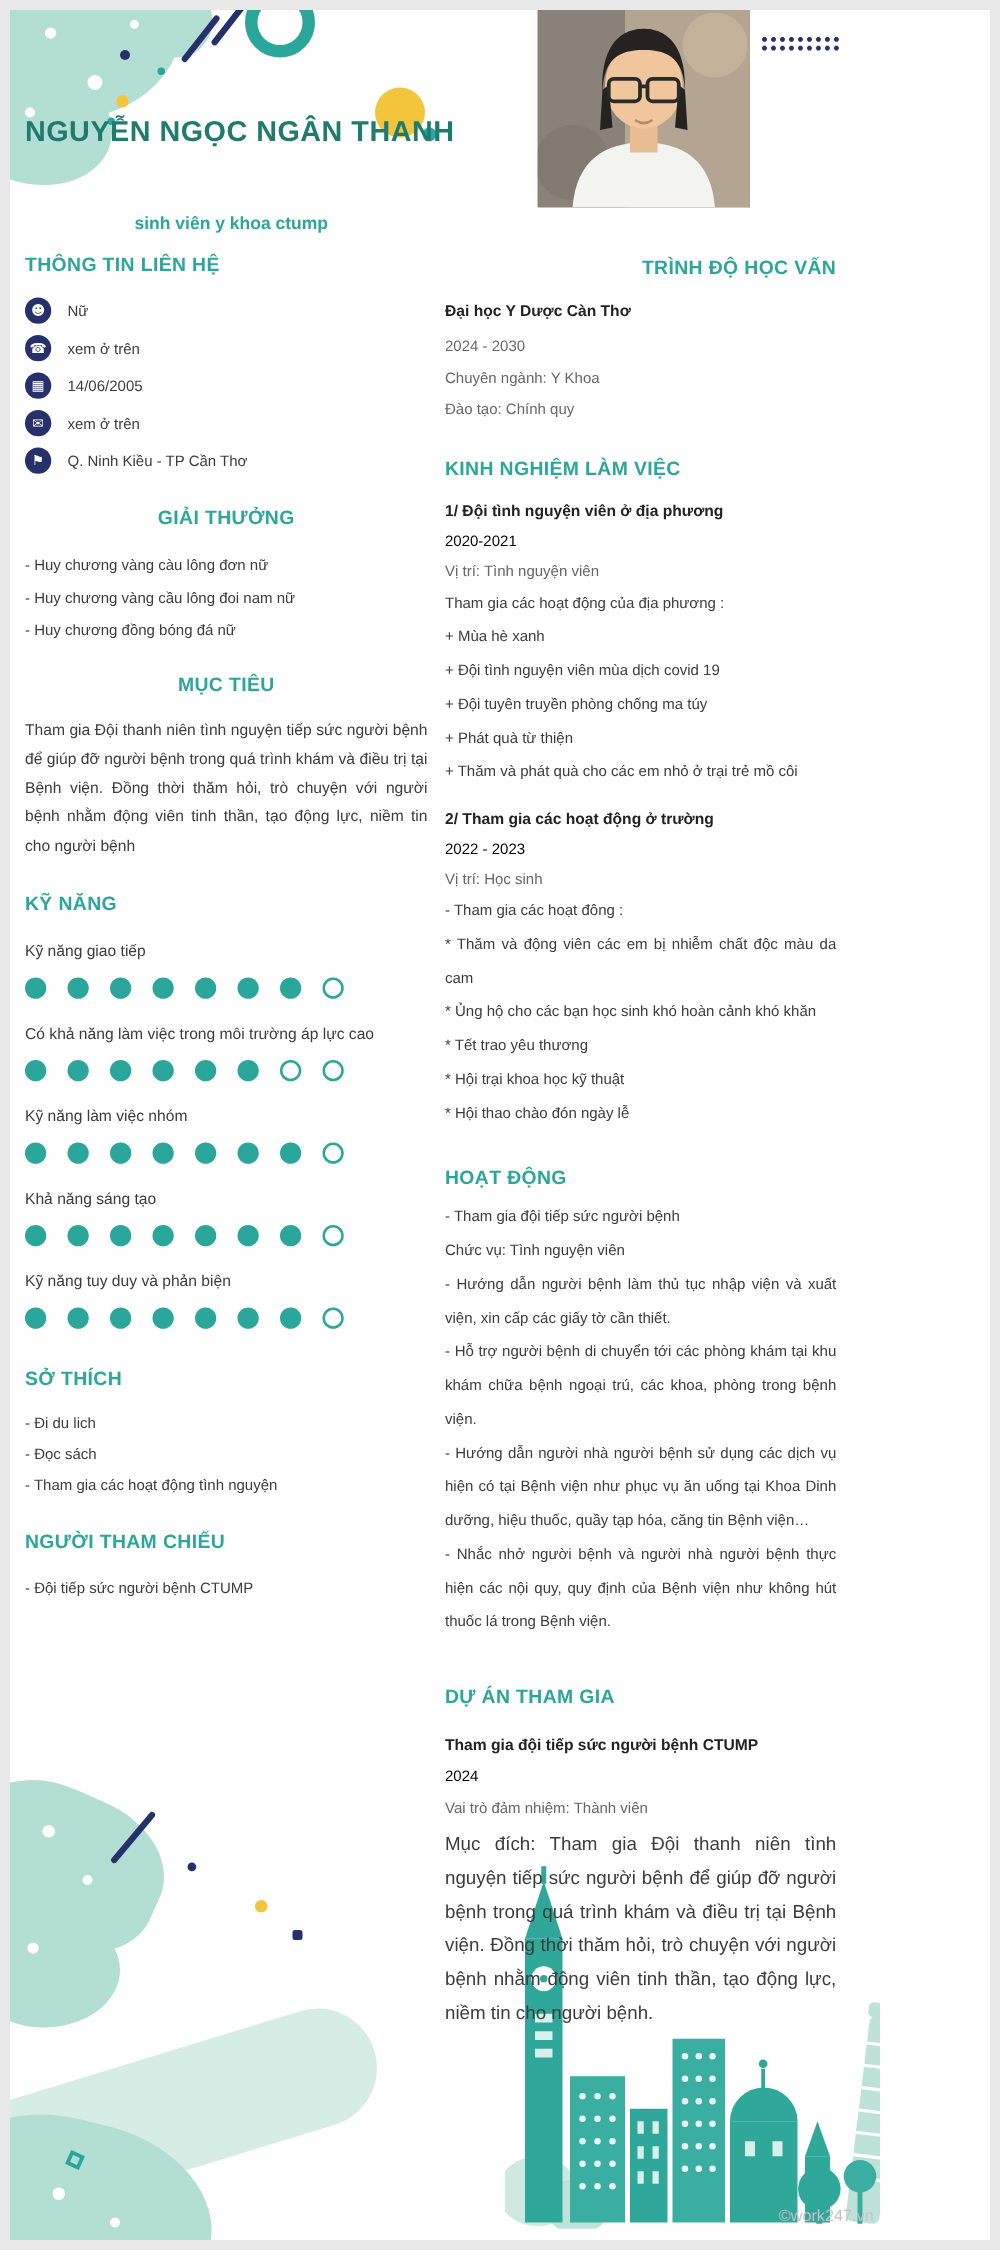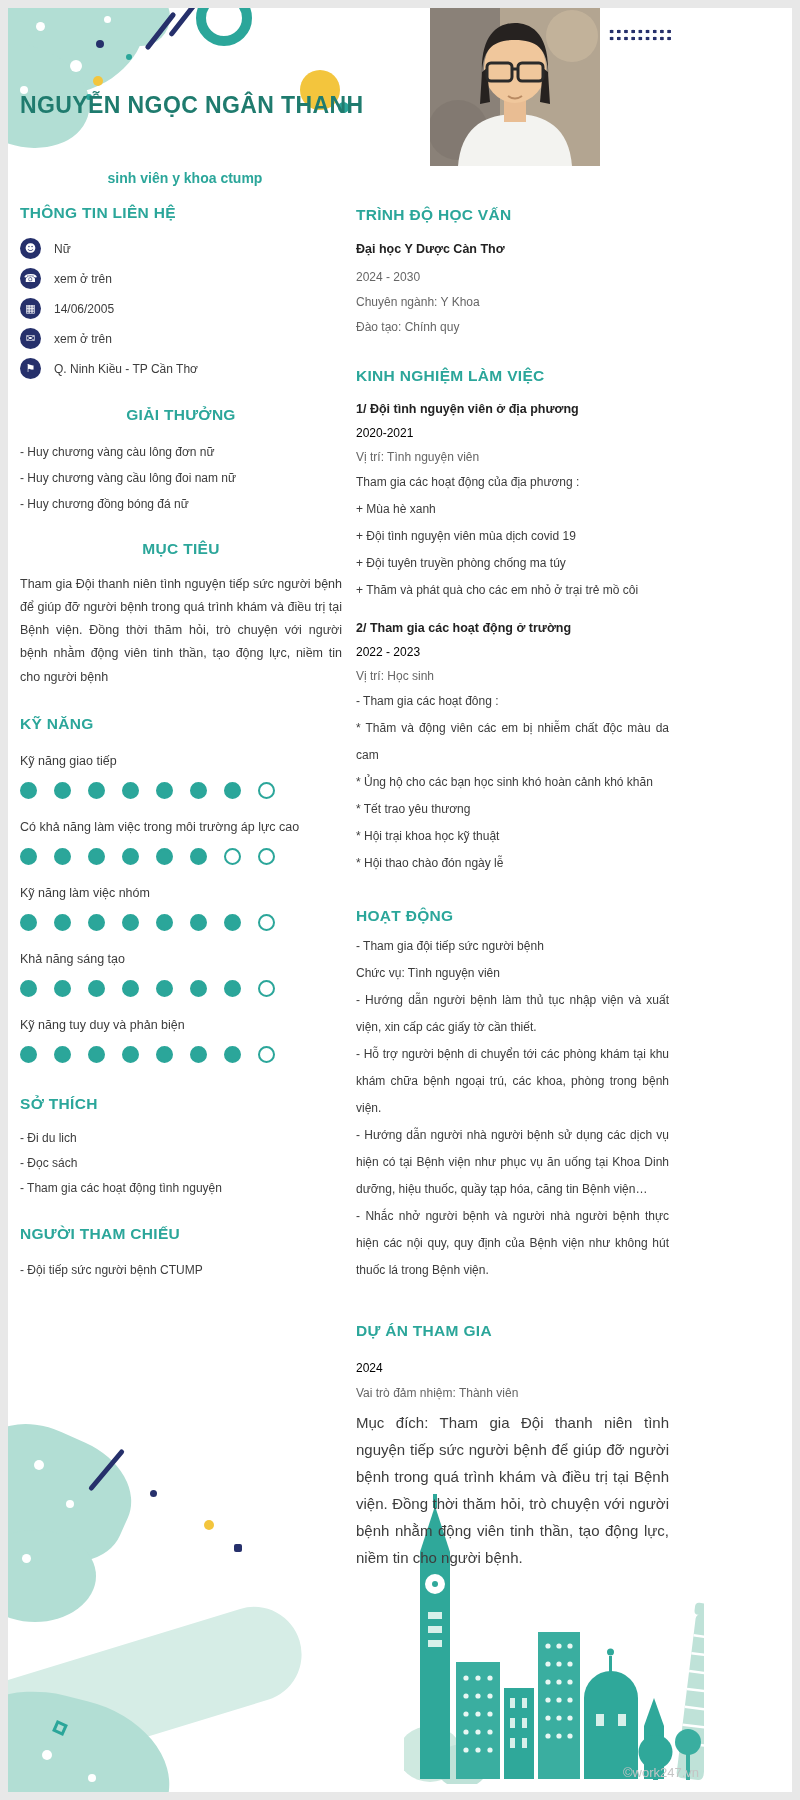--- a/index.html
+++ b/index.html
@@ -70,21 +70,21 @@
   .skills h2{margin:26px 0 2px 0;}
   .skill-label{font-size:12.5px;color:var(--ink);margin:21px 0 14px 0;}
   .dots{display:flex;gap:17px;}
   .dot{width:17px;height:17px;border-radius:50%;border:2px solid var(--teal);display:inline-block;background:#fff;}
   .dot.filled{background:var(--teal);}
 
   .hobbies h2{margin:32px 0 13px 0;}
   .references h2{margin:24px 0 15px 0;}
 
   
-  .education h2{margin:0 0 18px 0;}
+  .education h2{margin:0 0 18px 16px;text-align:right;}
   .edu-school{font-size:12.5px;font-weight:bold;color:#222;margin-bottom:9px;}
   .edu-line{font-size:12px;line-height:25px;color:var(--muted);}
   .experience h2{margin:27px 0 12px 0;}
   .job{margin-top:12px;}
   .job-head{font-size:12.5px;font-weight:bold;color:#222;line-height:24px;}
   .job-sub{font-size:12px;line-height:24px;}
   .activities h2{margin:30px 0 8px 0;}
   .projects h2{margin:38px 0 16px 0;}
   .proj-head{font-size:12.5px;font-weight:bold;color:#222;line-height:26px;}
   .proj-line{font-size:12px;line-height:25px;}
@@ -315,20 +315,21 @@
 
           <div class="job">
             <div class="job-head">1/ Đội tình nguyện viên ở địa phương</div>
             <div class="job-sub">2020-2021</div>
             <div class="job-sub muted">Vị trí: Tình nguyện viên</div>
             <div class="just">
               <div class="line">Tham gia các hoạt động của địa phương :</div>
               <div class="line">+ Mùa hè xanh</div>
               <div class="line">+ Đội tình nguyện viên mùa dịch covid 19</div>
               <div class="line">+ Đội tuyên truyền phòng chống ma túy</div>
+              <div class="line">+ Phát quà từ thiện</div>
               <div class="line">+ Thăm và phát quà cho các em nhỏ ở trại trẻ mồ côi</div>
             </div>
           </div>
 
           <div class="job">
             <div class="job-head">2/ Tham gia các hoạt động ở trường</div>
             <div class="job-sub">2022 - 2023</div>
             <div class="job-sub muted">Vị trí: Học sinh</div>
             <div class="just">
               <div class="line">- Tham gia các hoạt đông :</div>
@@ -350,20 +351,21 @@
           <div class="line">Chức vụ: Tình nguyện viên</div>
           <div class="line"> - Hướng dẫn người bệnh làm thủ tục nhập viện và xuất viện, xin cấp các giấy tờ cần thiết.</div>
           <div class="line">- Hỗ trợ người bệnh di chuyển tới các phòng khám tại khu khám chữa bệnh ngoại trú, các khoa, phòng trong bệnh viện.</div>
           <div class="line">- Hướng dẫn người nhà người bệnh sử dụng các dịch vụ hiện có tại Bệnh viện như phục vụ ăn uống tại Khoa Dinh dưỡng, hiệu thuốc, quầy tạp hóa, căng tin Bệnh viện…</div>
           <div class="line">- Nhắc nhở người bệnh và người nhà người bệnh thực hiện các nội quy, quy định của Bệnh viện như không hút thuốc lá trong Bệnh viện.</div>
         </div>
     </section>
 
     <section class="projects">
       <h2>DỰ ÁN THAM GIA</h2>
+      <div class="proj-head">Tham gia đội tiếp sức người bệnh CTUMP</div>
       <div class="proj-line">2024</div>
       <div class="proj-line muted">Vai trò đảm nhiệm: Thành viên</div>
       <div class="proj-desc">Mục đích: Tham gia Đội thanh niên tình nguyện tiếp sức người bệnh để giúp đỡ người bệnh trong quá trình khám và điều trị tại Bệnh viện. Đồng thời thăm hỏi, trò chuyện với người bệnh nhằm động viên tinh thần, tạo động lực, niềm tin cho người bệnh.</div>
     </section>
 
   </div>
 
   <div class="decor fblob1"></div>
   <div class="decor fblob2"></div>
   <div class="decor wdot" style="left:26px;top:1452px;width:10px;height:10px;"></div>

